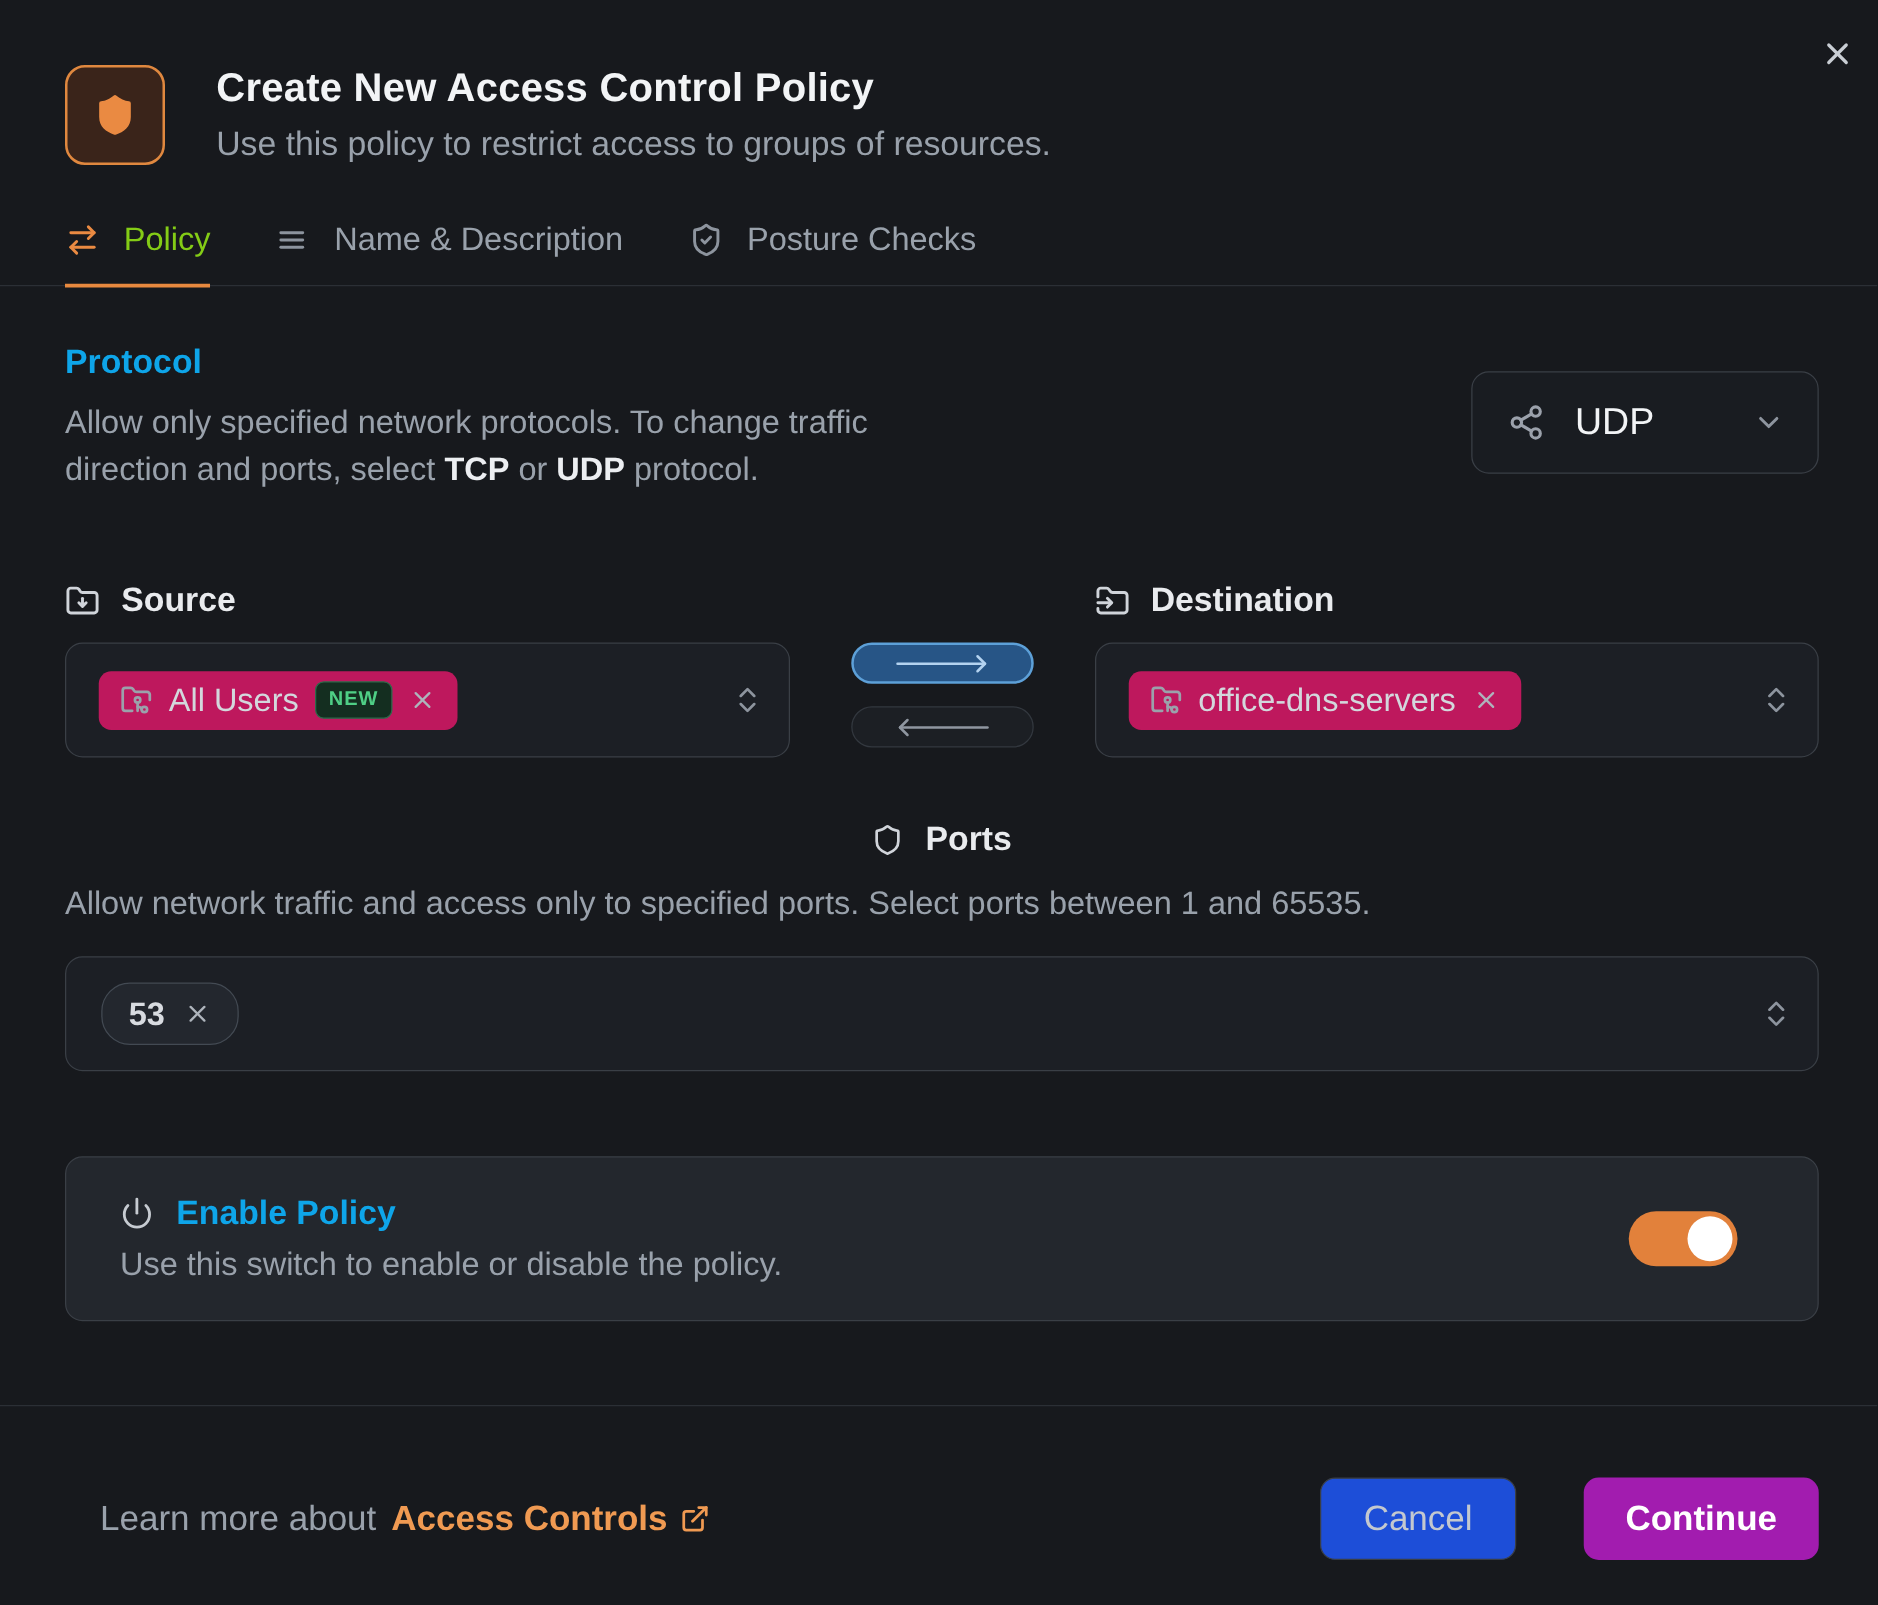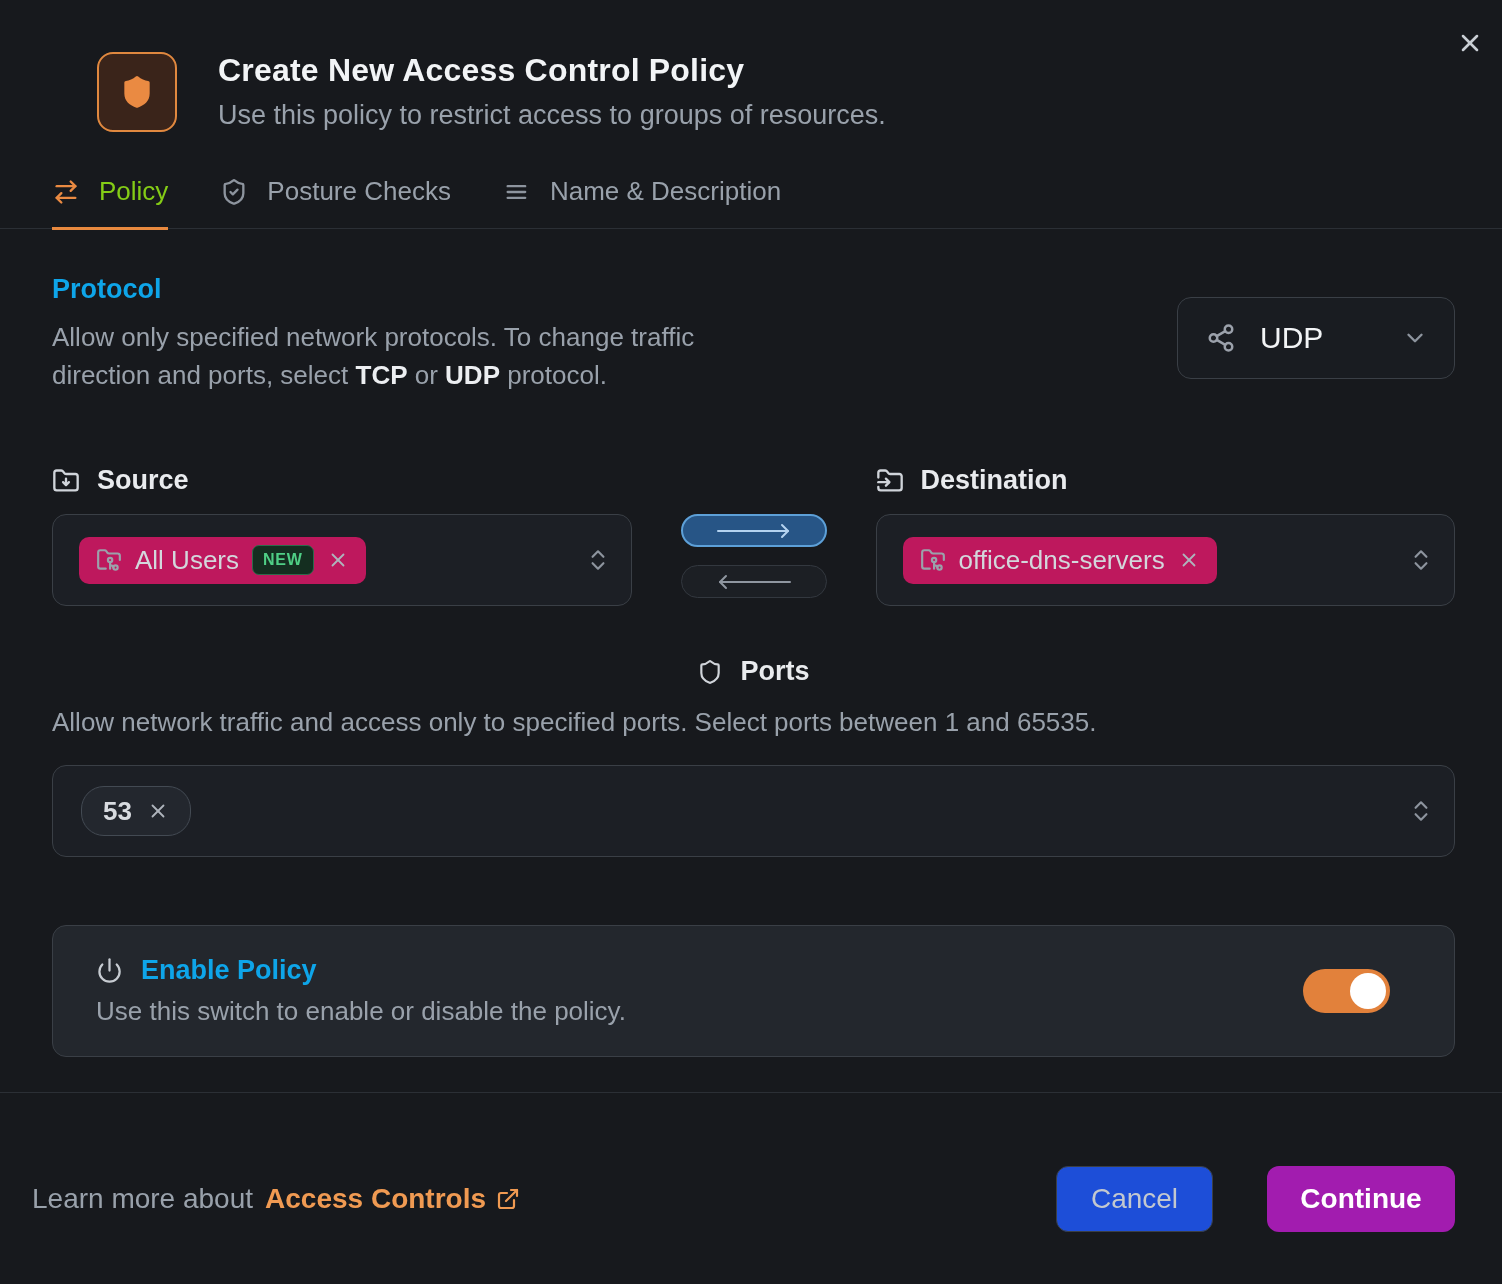--- a/index.html
+++ b/index.html
@@ -6,21 +6,21 @@
   html,body { width:1502px; height:1284px; }
   body {
     background:#17191D;
     font-family:"Liberation Sans", sans-serif;
     color:#E9EBEE;
     overflow:hidden;
   }
   .modal { width:1502px; height:1284px; display:flex; flex-direction:column; background:#17191D; }
 
   
-  .header { padding:52px 52px 0; display:flex; gap:41px; position:relative;margin-left:45px; }
+  .header { padding:52px 52px 0; display:flex; gap:41px; position:relative; }
   .header-icon {
     width:80px; height:80px; border-radius:16px; flex:none;
     background:#3A241A; border:2px solid #E0883F;
     display:flex; align-items:center; justify-content:center; color:#EA8A42;
   }
   .title { font-size:32px; font-weight:bold; color:#F2F4F6; letter-spacing:0.2px; }
   .subtitle { font-size:27px; color:#99A1AB; margin-top:11px; }
   .close-btn {
     position:absolute; top:28px; right:17px; width:30px; height:30px;
     color:#C9CED4; cursor:pointer; display:flex; align-items:center; justify-content:center;
@@ -103,22 +103,22 @@
   }
   .toggle.on { background:#E2813B; }
   .toggle .knob {
     position:absolute; top:4px; left:4px; width:36px; height:36px; border-radius:50%; background:#FFFFFF;
     transition:left .15s;
   }
   .toggle.on .knob { left:47px; }
 
   
   .footer {
-    height:192px; border-top:1px solid #2B2F35; display:flex; align-items:center;
-    padding:20px 47px 0 32px;
+    height:160px; border-top:1px solid #2B2F35; display:flex; align-items:center;
+    padding:20px 47px 0 80px;
   }
   .learn-more { font-size:28px; color:#99A1AB; display:flex; align-items:center; gap:12px; }
   .learn-link { color:#F09A52; font-weight:bold; display:flex; align-items:center; gap:10px; cursor:pointer; }
   .footer-buttons { margin-left:auto; display:flex; gap:27px; }
   .btn { height:66px; border-radius:12px; font-size:28px; display:flex; align-items:center; justify-content:center; cursor:pointer; font-family:inherit; }
   .btn-cancel { width:157px; background:#1d4ed8; border:1px solid #3A3F46; color:#C3C8CF; }
   .btn-continue { width:188px; background:#a21caf; border:none; color:#FFFFFF; font-weight:bold;margin-left:27px; }
 
   svg { display:block; }
 </style>
@@ -152,36 +152,36 @@
           <path d="m16 3 4 4-4 4"></path>
             <path d="M20 7H4"></path>
             <path d="m8 21-4-4 4-4"></path>
             <path d="M4 17h16"></path>
         </svg>
       </span>
       <span>Policy</span>
     </div>
     <div class="tab">
       <span class="tab-icon">
-        <svg width="28" height="28" viewBox="0 0 24 24" fill="none" stroke="currentColor" stroke-width="2" stroke-linecap="round" stroke-linejoin="round">
-          <path d="M20 13c0 5-3.5 7.5-7.66 8.95a1 1 0 0 1-.67-.01C7.5 20.5 4 18 4 13V6a1 1 0 0 1 1-1c2 0 4.5-1.2 6.24-2.72a1.17 1.17 0 0 1 1.52 0C14.51 3.81 17 5 19 5a1 1 0 0 1 1 1z"></path>
-          <path d="m9 12 2 2 4-4"></path>
-        </svg>
-      </span>
-      <span>Posture Checks</span>
-    </div>
-    <div class="tab">
-      <span class="tab-icon">
         <svg width="28" height="28" viewBox="0 0 24 24" fill="none" stroke="currentColor" stroke-width="2" stroke-linecap="round">
           <path d="M4 7h15"></path>
             <path d="M4 12h15"></path>
             <path d="M4 17h15"></path>
         </svg>
       </span>
       <span>Name &amp; Description</span>
+    </div>
+    <div class="tab">
+      <span class="tab-icon">
+        <svg width="28" height="28" viewBox="0 0 24 24" fill="none" stroke="currentColor" stroke-width="2" stroke-linecap="round" stroke-linejoin="round">
+          <path d="M20 13c0 5-3.5 7.5-7.66 8.95a1 1 0 0 1-.67-.01C7.5 20.5 4 18 4 13V6a1 1 0 0 1 1-1c2 0 4.5-1.2 6.24-2.72a1.17 1.17 0 0 1 1.52 0C14.51 3.81 17 5 19 5a1 1 0 0 1 1 1z"></path>
+          <path d="m9 12 2 2 4-4"></path>
+        </svg>
+      </span>
+      <span>Posture Checks</span>
     </div>
   </div>
 
   <div class="content">
 
     <div class="protocol-row">
       <div class="protocol-text">
         <div class="section-heading">Protocol</div>
         <div class="section-desc"><span>Allow only specified network protocols. To change traffic direction and ports, select </span><b>TCP</b><span> or </span><b>UDP</b><span> protocol.</span></div>
       </div>

